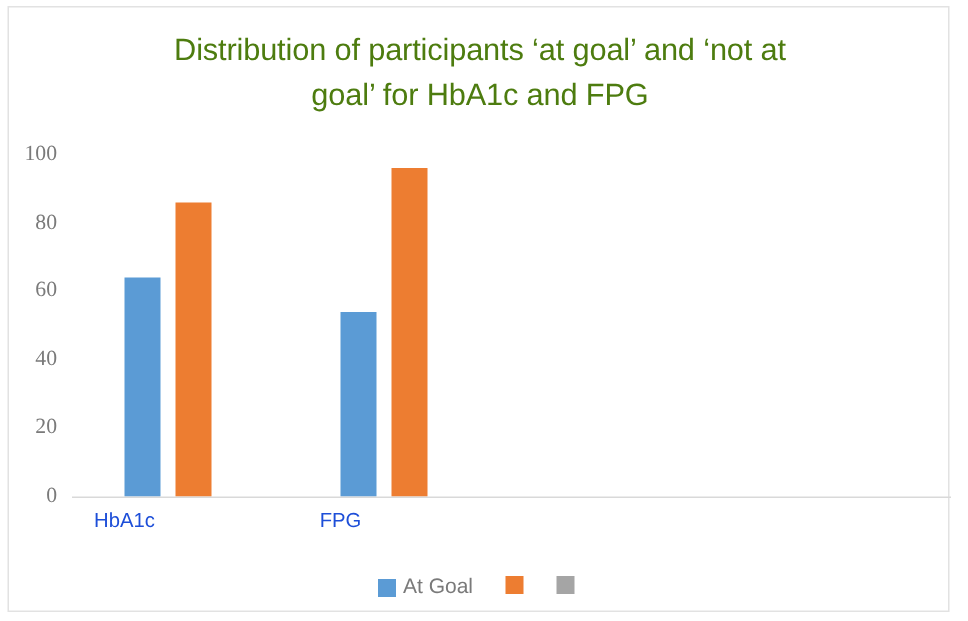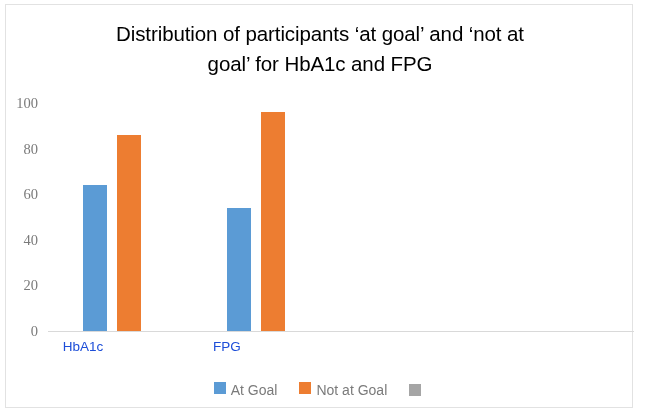--- a/index.html
+++ b/index.html
@@ -28,21 +28,21 @@
 
   
   #chart-title {
     position: absolute;
     left: 40px;
     top: 14px;
     width: 548px;
     text-align: center;
     font-size: 20.5px;
     line-height: 30px;
-    color: #000000;
+    color: #4d7c0f;
     letter-spacing: -0.1px;
     white-space: pre-line;
   }
 
   
   #plot-area {
     position: absolute;
     left: 42px;
     top: 98px;
     width: 585px;
@@ -103,21 +103,21 @@
     left: 0;
     top: 377px;
     width: 628px;
     display: flex;
     justify-content: center;
     align-items: center;
     gap: 22px;
   }
   .legend-item {
     display: flex;
-    align-items: flex-start;
+    align-items: flex-end;
     gap: 5px;
   }
   .legend-swatch {
     width: 12px;
     height: 12px;
     display: inline-block;
   }
   .legend-label {
     font-size: 14px;
     color: #7a7a7a;
@@ -157,21 +157,20 @@
   <div class="cat-label" style="left:7px;">HbA1c</div>
   <div class="cat-label" style="left:151px;">FPG</div>
 
   <div id="legend">
     <div class="legend-item">
       <span class="legend-swatch" style="background: rgb(91, 155, 213);"></span>
       <span class="legend-label">At Goal</span>
     </div>
     <div class="legend-item">
       <span class="legend-swatch" style="background: rgb(237, 125, 49);"></span>
-      <span class="legend-label">Not at Goal</span>
     </div>
     <div class="legend-item">
       <span class="legend-swatch" style="background: rgb(165, 165, 165);"></span>
       <span class="legend-label"></span>
     </div>
   </div>
 
 </div>
 
 </body></html>

